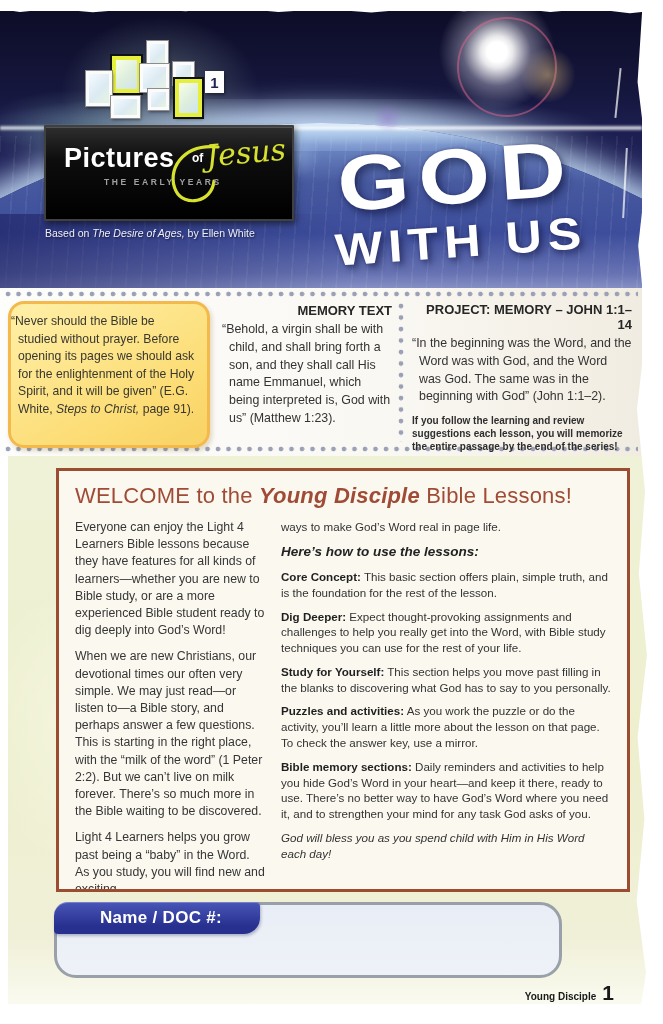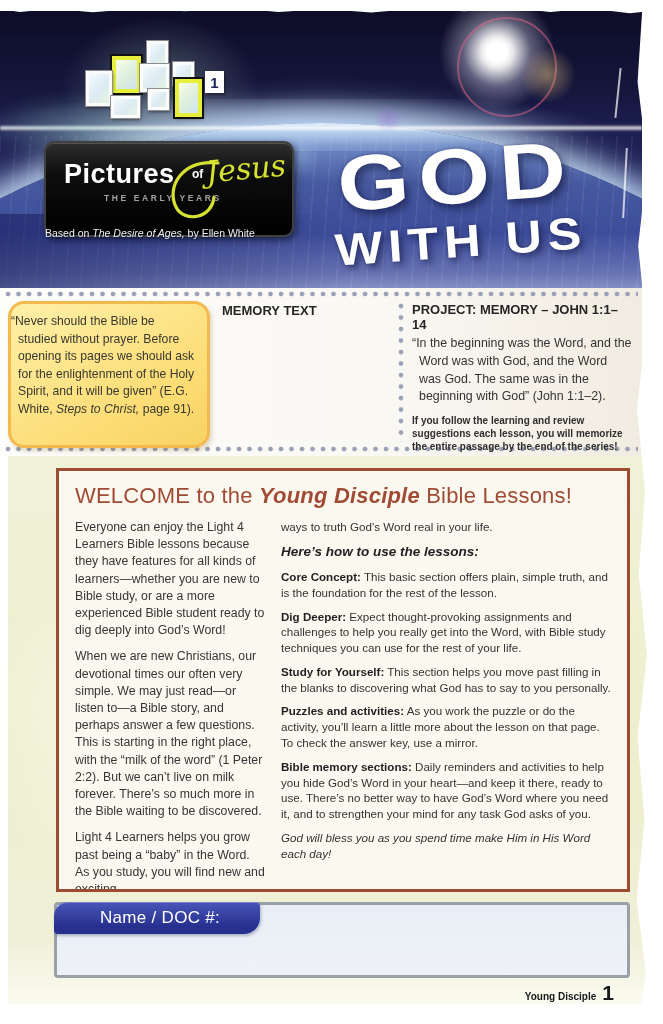--- a/index.html
+++ b/index.html
@@ -35,21 +35,21 @@
     background:radial-gradient(circle,rgba(150,110,210,.4),rgba(150,110,210,0) 70%);}
   .flare-blue{position:absolute;left:278px;top:122px;width:44px;height:44px;border-radius:50%;
     background:radial-gradient(circle,rgba(170,200,235,.3),rgba(170,200,235,0) 70%);}
   
   .frame{position:absolute;box-shadow:1px 2px 3px rgba(0,0,0,.45);}
   .fw{background:linear-gradient(135deg,#f4fbff,#dceaf2 55%,#e6f4e2);border:3px solid #fbfbfb;outline:1.5px solid #8d8d8d;}
   .fy{background:linear-gradient(135deg,#f8ffe8,#ddeedd 55%,#cfe3ee);border:4px solid #e7ef3d;outline:2px solid #101010;}
   .badge1{position:absolute;background:#fdfdfd;color:#1c2355;font-weight:bold;font-size:15px;
     display:flex;align-items:center;justify-content:center;box-shadow:1px 2px 3px rgba(0,0,0,.45);}
   
-  .logo-box{position:absolute;left:44px;top:130px;width:246px;height:92px;border-radius:10px;
+  .logo-box{position:absolute;left:44px;top:114px;width:246px;height:92px;border-radius:1px;
     background:linear-gradient(180deg,#2e2e2e,#0d0d0d 35%,#000000);
     border:2px solid #404040;box-shadow:inset 0 1px 0 rgba(255,255,255,.18),2px 3px 7px rgba(0,0,0,.55);}
   .logo-pictures{position:absolute;left:18px;top:16px;font-size:27px;font-weight:bold;color:#ffffff;letter-spacing:.5px;}
   .logo-of{position:absolute;left:146px;top:24px;font-size:12px;font-weight:bold;color:#ffffff;text-align:right;}
   .logo-jesus{position:absolute;right:6px;top:8px;font-family:"DejaVu Serif",serif;font-style:italic;
     font-size:30px;color:#d7e22f;transform:rotate(-5deg);}
   .logo-swoosh{position:absolute;right:62px;top:14px;}
   .logo-early{position:absolute;left:58px;top:50px;font-size:8.5px;font-weight:bold;color:#a0a0a0;letter-spacing:2.6px;}
   .tagline{position:absolute;left:45px;top:216px;font-size:10.5px;color:#eef0f8;text-shadow:1px 1px 2px rgba(0,0,20,.6);}
   .tagline i{font-style:italic;}
@@ -69,21 +69,21 @@
   .dots-v{position:absolute;left:397px;top:14px;bottom:14px;width:8px;background-repeat:repeat-y;
     background-image:radial-gradient(circle at 4px 4px,#9aa1b6 2px,rgba(0,0,0,0) 2.7px);background-size:8px 11.5px;}
   .quote-box{position:absolute;left:8px;top:13px;width:202px;height:147px;box-sizing:border-box;
     border:3px solid #f3b94d;border-radius:16px;padding:9px 10px 10px 15px;
     background:linear-gradient(150deg,#fff0a8 0%,#fcdc74 70%,#f8d264 100%);
     box-shadow:2px 3px 5px rgba(120,90,20,.22);
     font-size:12.2px;line-height:17.6px;color:#39382f;}
   .hang{padding-left:7px;text-indent:-7px;}
   .col-mid{position:absolute;left:222px;top:15px;width:170px;}
   .col-right{position:absolute;left:412px;top:14px;width:220px;}
-  .strip-h{font-size:13px;font-weight:bold;color:#262626;margin:0 0 3px 0;}
+  .strip-h{font-size:13px;font-weight:bold;color:#262626;margin:0 0 3px 0;text-align:right;}
   .strip-body{font-size:12.4px;line-height:17.8px;color:#333333;margin:0;}
   .strip-note{font-size:10px;line-height:12.8px;font-weight:bold;color:#2e2e2e;margin:9px 0 0 0;}
 
   
   .main-area{position:absolute;left:8px;top:456px;width:642px;height:548px;
     background:linear-gradient(180deg,#f0f2d8 0%,#edefce 55%,#f0f0d8 88%,#fafaf0 100%);}
   .main-area::before{content:"";position:absolute;left:-40px;top:120px;width:260px;height:300px;
     background:radial-gradient(ellipse,rgba(255,255,245,.45),rgba(255,255,245,0) 70%);}
   .welcome{position:absolute;left:48px;top:12px;width:574px;height:424px;box-sizing:border-box;
     border:3px solid #9c4c31;background:#fbf8ef;padding:10px 16px 8px 16px;overflow:hidden;}
@@ -92,22 +92,22 @@
   .wcols{display:flex;gap:16px;}
   .wcolL{width:190px;flex:none;font-size:12.3px;line-height:1.4;color:#363636;}
   .wcolL p{margin:0 0 9px 0;}
   .wcolR{flex:1;font-size:11.6px;line-height:1.36;color:#333333;}
   .wcolR p{margin:0 0 8px 0;}
   .how-head{font-size:13.5px;font-weight:bold;font-style:italic;color:#222222;margin:2px 0 8px 0;}
   .wcolR b{color:#1f1f1f;}
   .closing{font-style:italic;}
 
   
-  .name-box{position:absolute;left:46px;top:446px;width:576px;height:76px;box-sizing:border-box;
-    border:3px solid #99a0a8;border-radius:4px;background:linear-gradient(180deg,#e9edf5,#eef2f8);}
+  .name-box{position:absolute;left:46px;top:446px;width:508px;height:76px;box-sizing:border-box;
+    border:3px solid #99a0a8;border-radius:22px;background:linear-gradient(180deg,#e9edf5,#eef2f8);font-weight:bold;}
   .name-tab{position:absolute;left:-3px;top:-3px;width:206px;height:32px;
     background:linear-gradient(180deg,#4a57b8,#27308f 75%);
     border-radius:14px 4px 16px 4px;color:#ffffff;font-size:17px;letter-spacing:.3px;
     line-height:32px;padding-left:46px;box-sizing:border-box;
     box-shadow:inset 0 1px 0 rgba(255,255,255,.25),1px 2px 3px rgba(30,40,90,.3);}
   .name-input{position:absolute;left:8px;top:34px;right:8px;bottom:6px;}
 
   
   .footer{position:absolute;right:36px;top:525px;display:flex;align-items:baseline;gap:6px;color:#191919;}
   .footer .fbrand{font-size:10px;font-weight:bold;}
@@ -180,20 +180,21 @@
     <div class="dots-h dots-top"></div>
     <div class="dots-h dots-bottom"></div>
     <div class="dots-v"></div>
 
     <div class="quote-box hang">
       <span>“Never should the Bible be studied without prayer. Before opening its pages we should ask for the enlightenment of the Holy Spirit, and it will be given” (E.G. White, </span><i>Steps to Christ,</i><span> page 91).</span>
     </div>
 
     <div class="col-mid">
       <h3 class="strip-h">MEMORY TEXT</h3>
+      <p class="strip-body hang">“Behold, a virgin shall be with child, and shall bring forth a son, and they shall call His name Emmanuel, which being interpreted is, God with us” (Matthew 1:23).</p>
     </div>
 
     <div class="col-right">
       <h3 class="strip-h">PROJECT: MEMORY – JOHN 1:1–14</h3>
       <p class="strip-body hang">“In the beginning was the Word, and the Word was with God, and the Word was God. The same was in the beginning with God” (John 1:1–2).</p>
       <p class="strip-note">If you follow the learning and review suggestions each lesson, you will memorize the entire passage by the end of the series!</p>
     </div>
   </div>
 
   <div class="main-area">
@@ -202,28 +203,28 @@
       <h2>
         <span>WELCOME to the </span><span class="brand">Young Disciple</span><span> Bible Lessons!</span>
       </h2>
       <div class="wcols">
         <div class="wcolL">
           <p>Everyone can enjoy the Light 4 Learners Bible lessons because they have features for all kinds of learners—whether you are new to Bible study, or are a more experienced Bible student ready to dig deeply into God’s Word!</p>
           <p>When we are new Christians, our devotional times our often very simple. We may just read—or listen to—a Bible story, and perhaps answer a few questions. This is starting in the right place, with the “milk of the word” (1 Peter 2:2). But we can’t live on milk forever. There’s so much more in the Bible waiting to be discovered.</p>
           <p>Light 4 Learners helps you grow past being a “baby” in the Word. As you study, you will find new and exciting</p>
         </div>
         <div class="wcolR">
-          <p>ways to truth God’s Word real in your life.</p>
+          <p>ways to make God’s Word real in page life.</p>
           <p class="how-head">Here’s how to use the lessons:</p>
           <p><b>Core Concept:</b><span> This basic section offers plain, simple truth, and is the foundation for the rest of the lesson.</span></p>
           <p><b>Dig Deeper:</b><span> Expect thought-provoking assignments and challenges to help you really get into the Word, with Bible study techniques you can use for the rest of your life.</span></p>
           <p><b>Study for Yourself:</b><span> This section helps you move past filling in the blanks to discovering what God has to say to you personally.</span></p>
           <p><b>Puzzles and activities:</b><span> As you work the puzzle or do the activity, you’ll learn a little more about the lesson on that page. To check the answer key, use a mirror.</span></p>
           <p><b>Bible memory sections:</b><span> Daily reminders and activities to help you hide God’s Word in your heart—and keep it there, ready to use. There’s no better way to have God’s Word where you need it, and to strengthen your mind for any task God asks of you.</span></p>
-          <p class="closing">God will bless you as you spend time make Him in His Word each day!</p>
+          <p class="closing">God will bless you as you spend child with Him in His Word each day!</p>
         </div>
       </div>
     </div>
 
     <div class="name-box">
       <div class="name-tab">
         <span>Name / DOC #:</span>
       </div>
       <div class="name-input"></div>
     </div>

